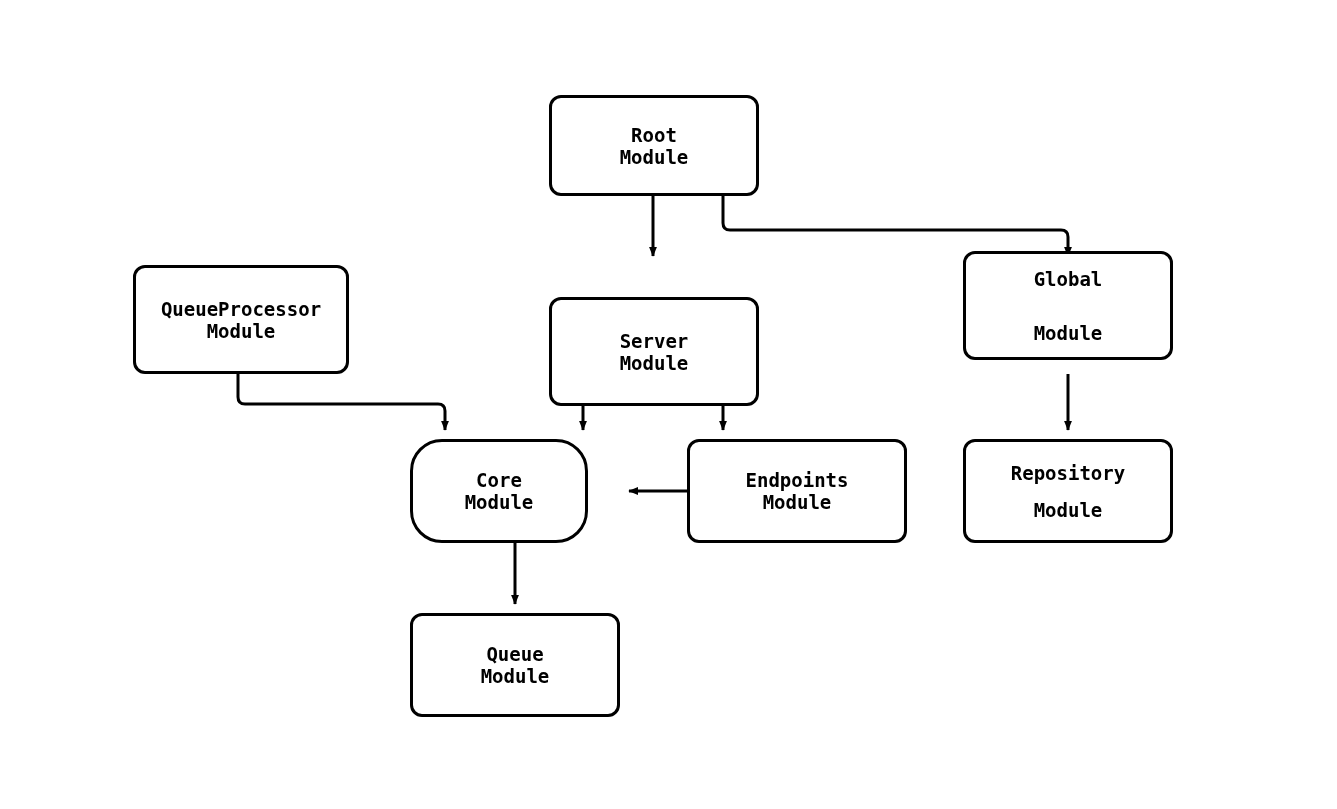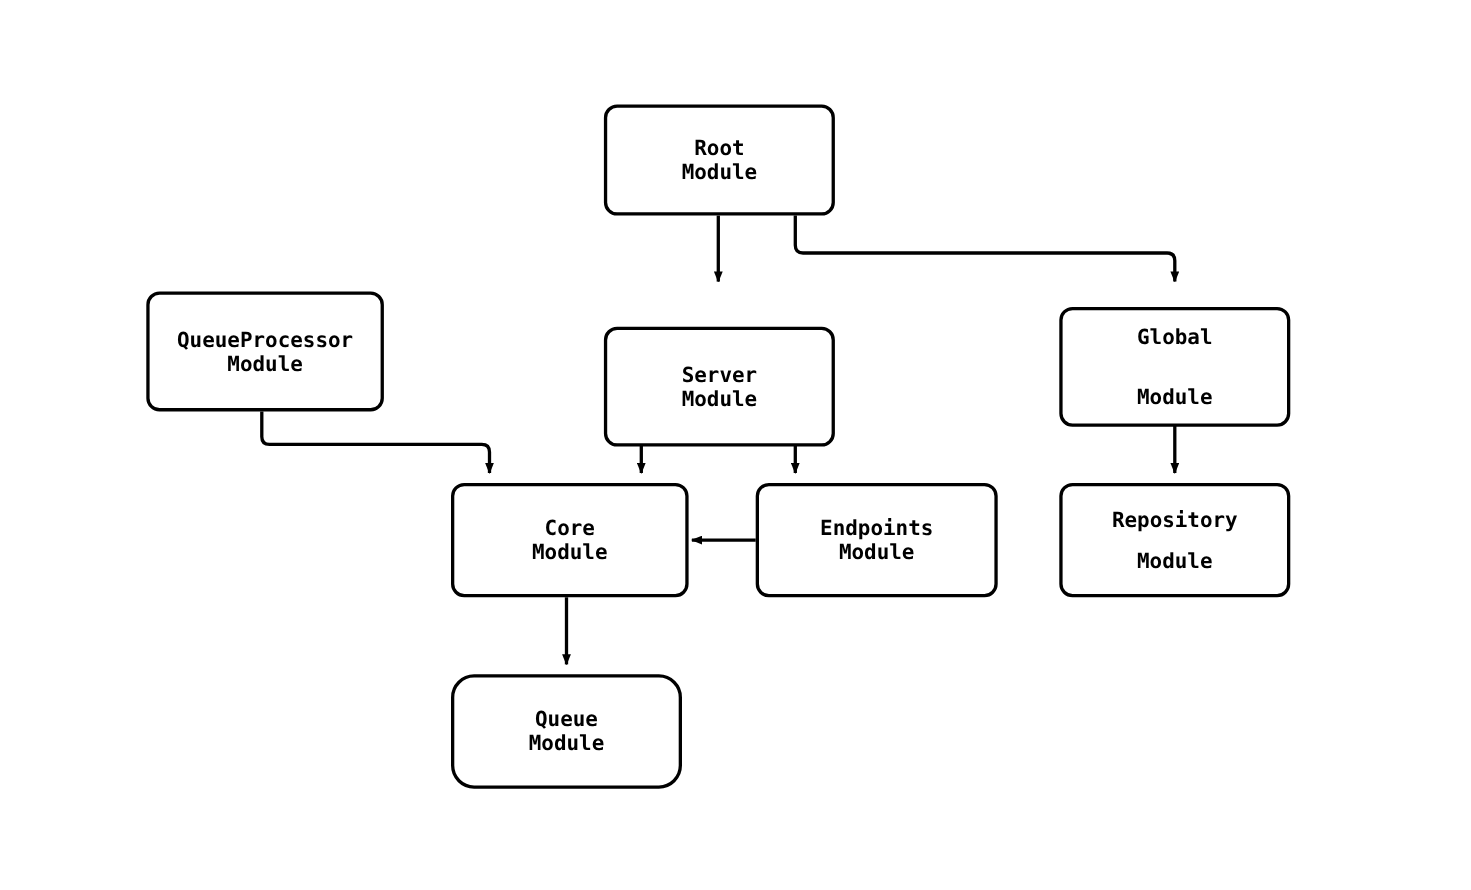--- a/index.html
+++ b/index.html
@@ -87,38 +87,38 @@
   <div class="node" style="left:133px; top:265px; width:216px; height:109px;">
     <div class="node-label">QueueProcessor</div>
     <div class="node-label">Module</div>
   </div>
 
   <div class="node" style="left:549px; top:265px; width:210px; height:109px;margin-top:32px;">
     <div class="node-label">Server</div>
     <div class="node-label">Module</div>
   </div>
 
-  <div class="node" style="left:963px; top:279px; width:210px; height:109px;gap:32px;">
+  <div class="node" style="left:963px; top:251px; width:210px; height:109px;gap:32px;">
     <div class="node-label">Global</div>
     <div class="node-label">Module</div>
   </div>
 
-  <div class="node" style="left:410px; top:439px; width:216px; height:104px;">
+  <div class="node" style="left:410px; top:439px; width:178px; height:104px;border-radius:32px;">
     <div class="node-label">Core</div>
     <div class="node-label">Module</div>
   </div>
 
   <div class="node" style="left:687px; top:439px; width:220px; height:104px;">
     <div class="node-label">Endpoints</div>
     <div class="node-label">Module</div>
   </div>
 
   <div class="node" style="left:963px; top:439px; width:210px; height:104px;gap:15px;">
     <div class="node-label">Repository</div>
     <div class="node-label">Module</div>
   </div>
 
-  <div class="node" style="left:410px; top:613px; width:210px; height:104px;border-radius:21px;">
+  <div class="node" style="left:410px; top:613px; width:210px; height:104px;">
     <div class="node-label">Queue</div>
     <div class="node-label">Module</div>
   </div>
 
 </div>
 
 </body></html>

